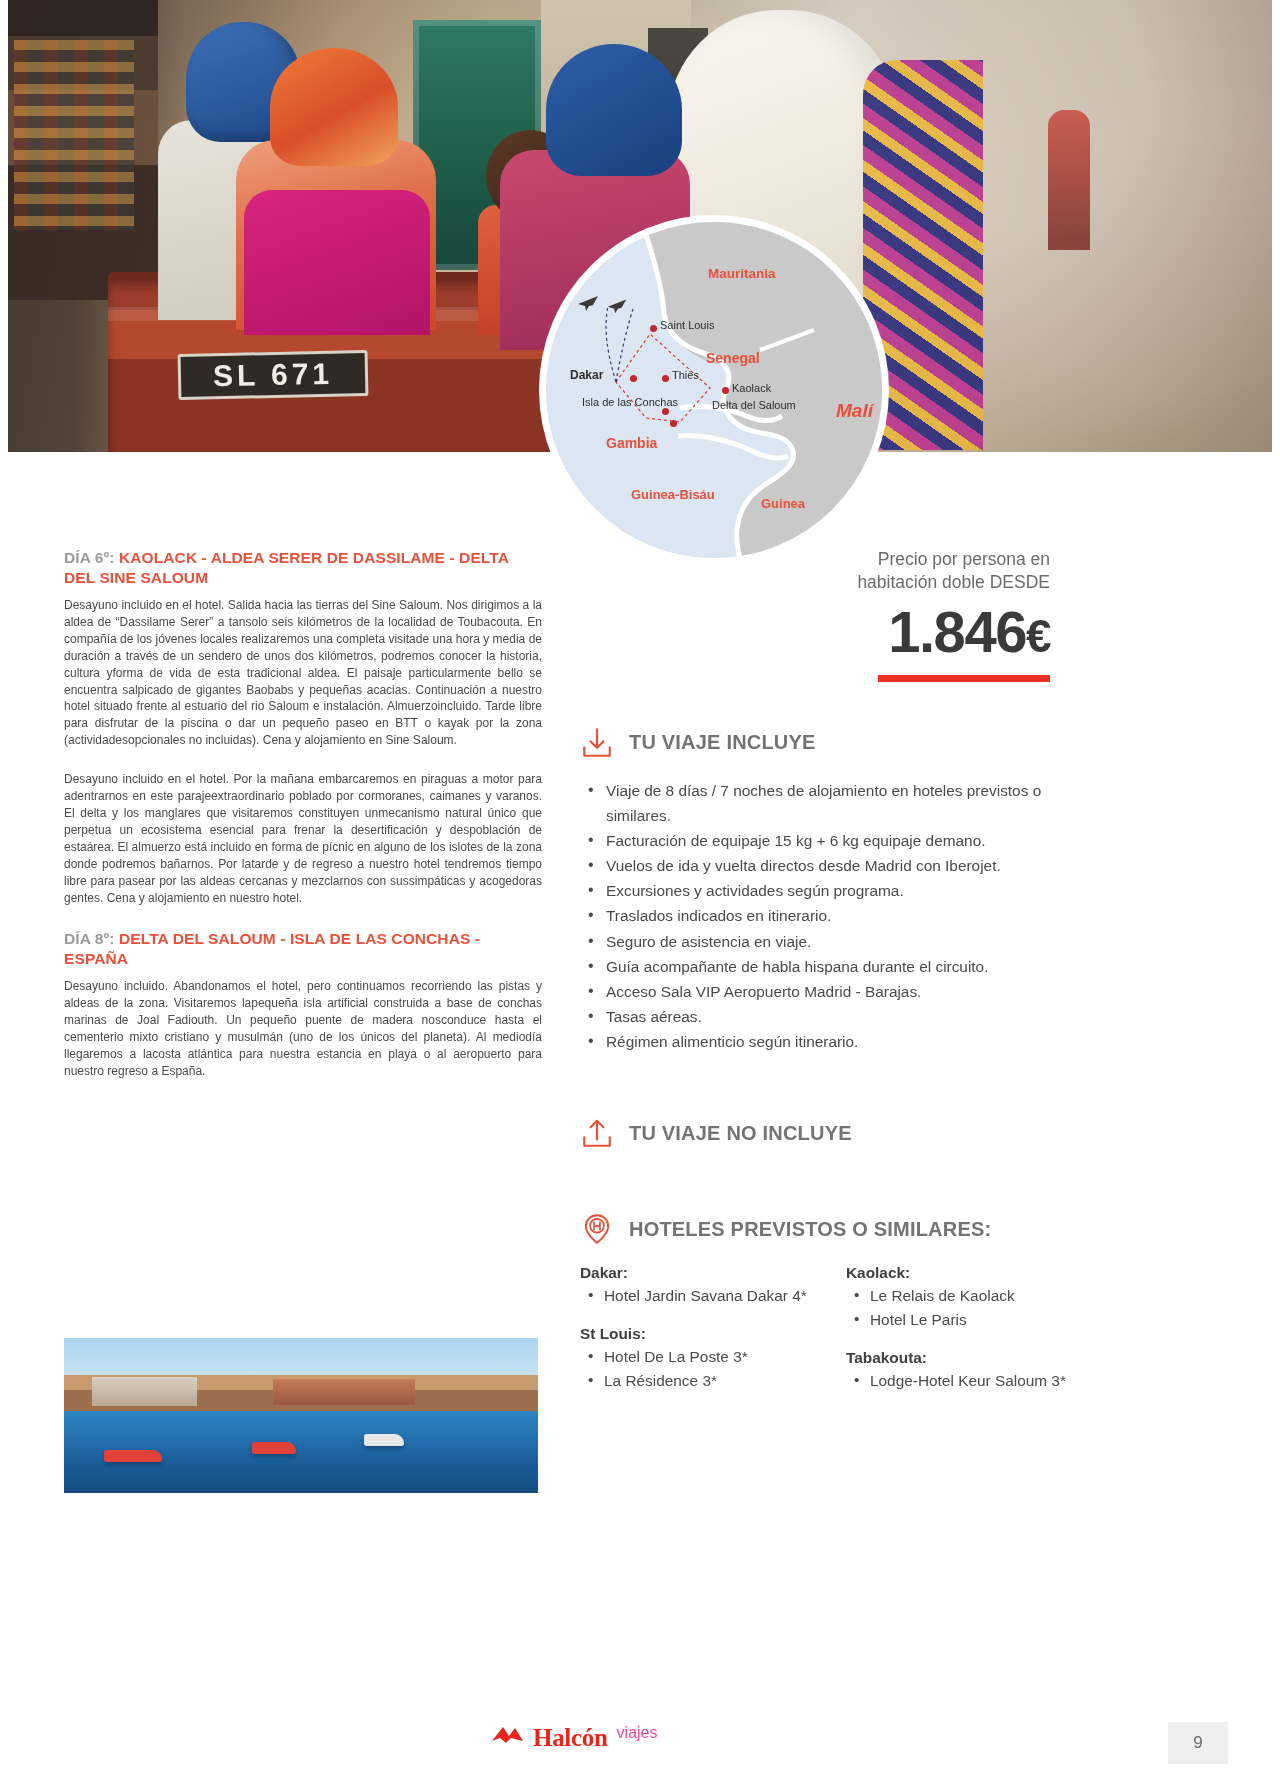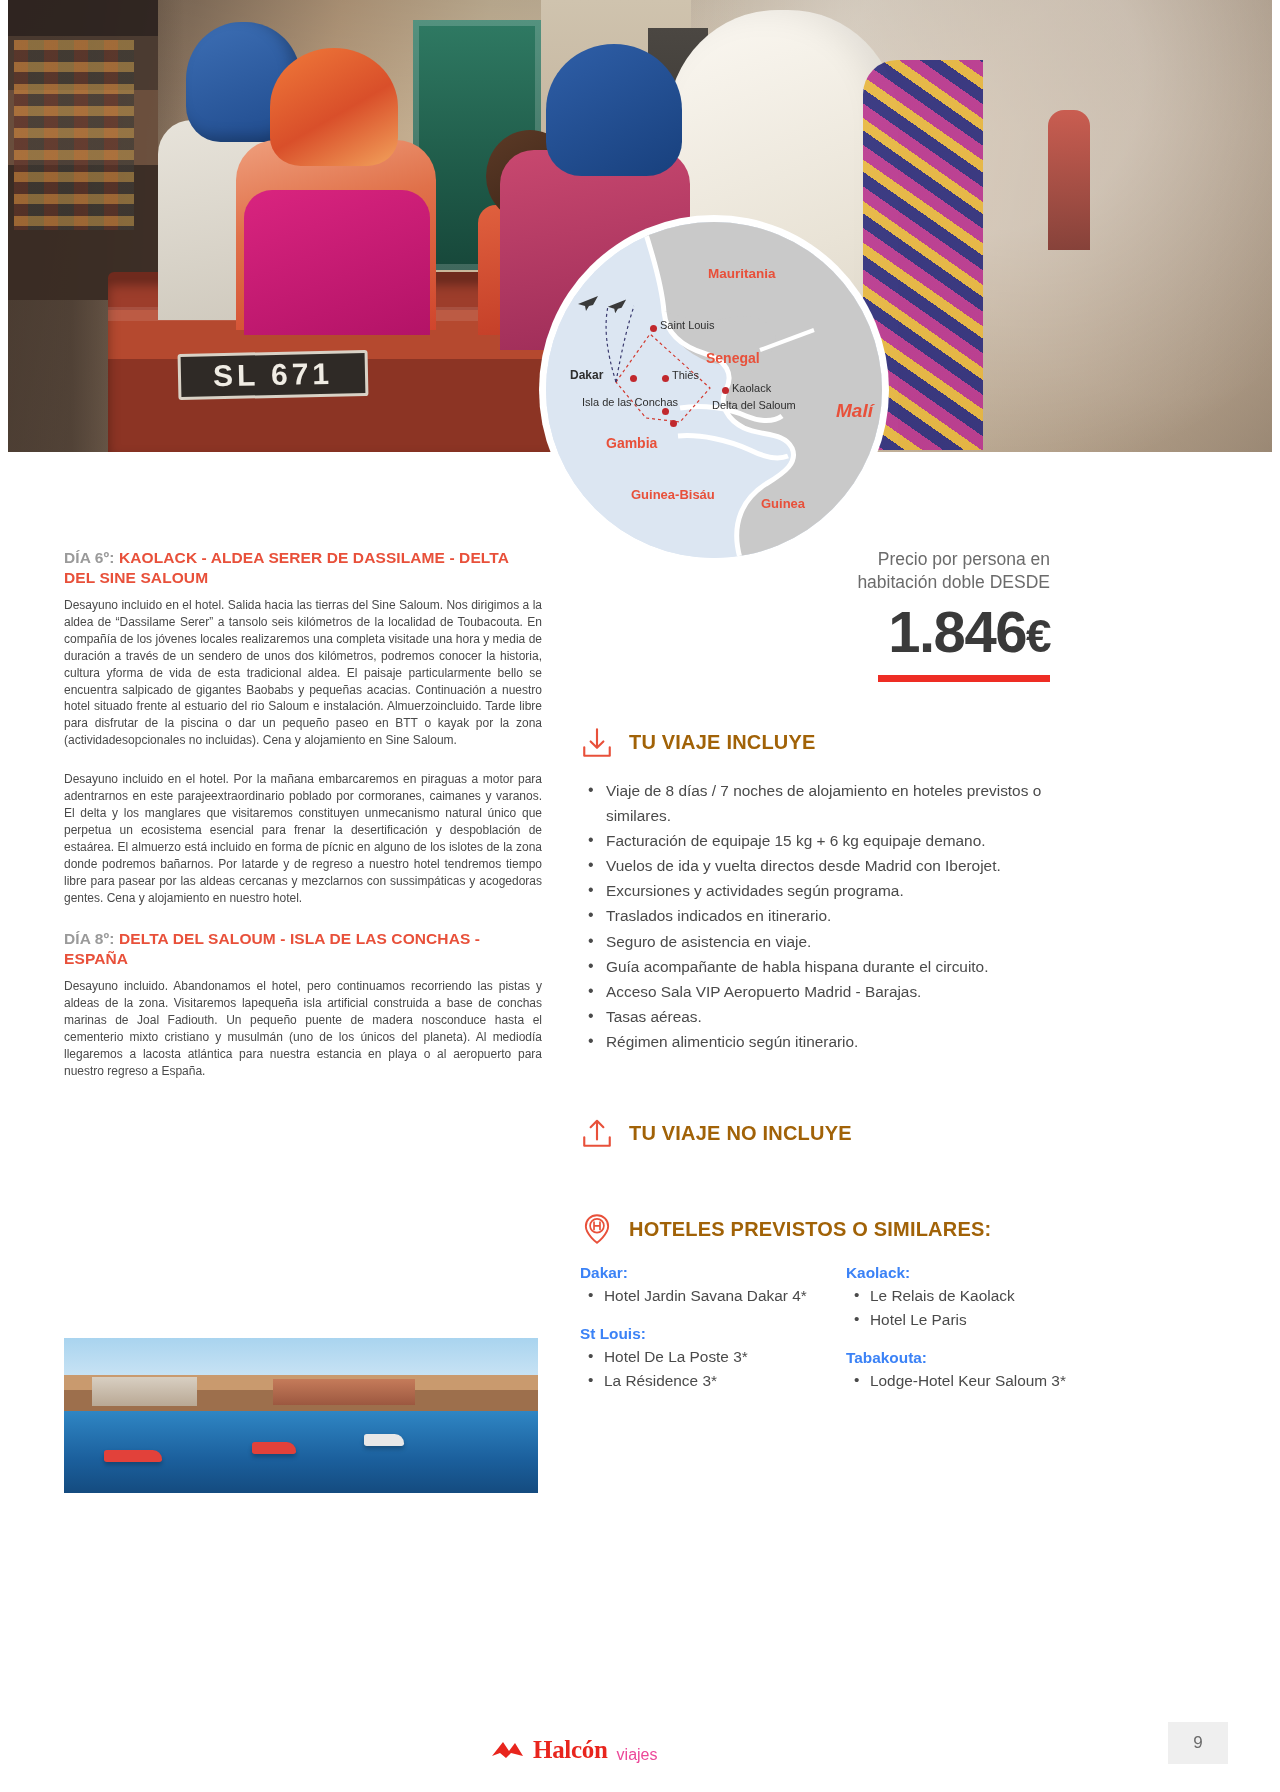--- a/index.html
+++ b/index.html
@@ -163,40 +163,40 @@
 
   .price-box { text-align:right; padding-right:30px; }
   .price-lead { font-size:17.5px; line-height:1.34; color:#6b6b6b; }
   .price-amount { font-size:58px; font-weight:bold; color:#3a3a3a; letter-spacing:-1.5px;
                   margin-top:8px; line-height:1; }
   .price-amount .cur { font-size:46px; }
   .price-rule { height:7px; background:#ee2d24; width:172px; margin:14px 0 0 auto; }
 
   .blk { margin-top:44px; }
   .blk-head { display:flex; align-items:center; gap:15px; }
-  .blk-title { color:#a16207; font-size:20px; font-weight:bold; letter-spacing:.2px; }
+  .blk-title { color:#737373; font-size:20px; font-weight:bold; letter-spacing:.2px; }
   .ic { width:34px; height:34px; flex:0 0 34px; }
   .ul { list-style:none; margin:18px 0 0 6px; }
   .ul li { position:relative; padding-left:20px; font-size:15.4px; line-height:1.63;
            color:#4a4a4a; }
   .ul li:before { content:"•"; position:absolute; left:2px; top:-1px; color:#4a4a4a;
                   font-size:16px; }
 
   .hotels { display:flex; gap:34px; margin-top:18px; }
   .hotels-col { width:232px; }
-  .hotel-city { font-size:15.4px; font-weight:bold; color:#3b82f6; margin-top:18px; }
+  .hotel-city { font-size:15.4px; font-weight:bold; color:#404040; margin-top:18px; }
   .hotels-col .hotel-city:first-child { margin-top:0; }
   .hotel-list { list-style:none; margin:3px 0 0 6px; }
   .hotel-list li { position:relative; padding-left:18px; font-size:15.4px; line-height:1.42;
                    color:#4a4a4a; margin-top:2px; }
   .hotel-list li:before { content:"•"; position:absolute; left:2px; top:-1px; color:#4a4a4a; }
 
   
   .footer-logo { position:absolute; left:491px; top:1724px; width:300px; height:40px;
-                 display:flex; align-items:flex-end; gap:9px; }
+                 display:flex; align-items:flex-start; gap:9px; }
   .logo-mark { width:33px; height:25px; }
   .logo-text { font-size:25px; font-weight:bold; color:#e8251d;
                font-family:"Liberation Serif", serif; letter-spacing:-.3px; }
   .logo-sub { font-size:16px; color:#ec4899; font-family:"Liberation Sans", sans-serif; }
   .page-num { position:absolute; right:52px; top:1722px; width:60px; height:42px;
               background:#efefef; display:flex; align-items:center; justify-content:center;
               color:#6b6b6b; font-size:17px; }
   .corner-mark { position:absolute; left:10px; top:14px; width:14px; height:8px;
                  background:repeating-linear-gradient(180deg,#555 0 2px, #fff 2px 4px); }
 </style>

